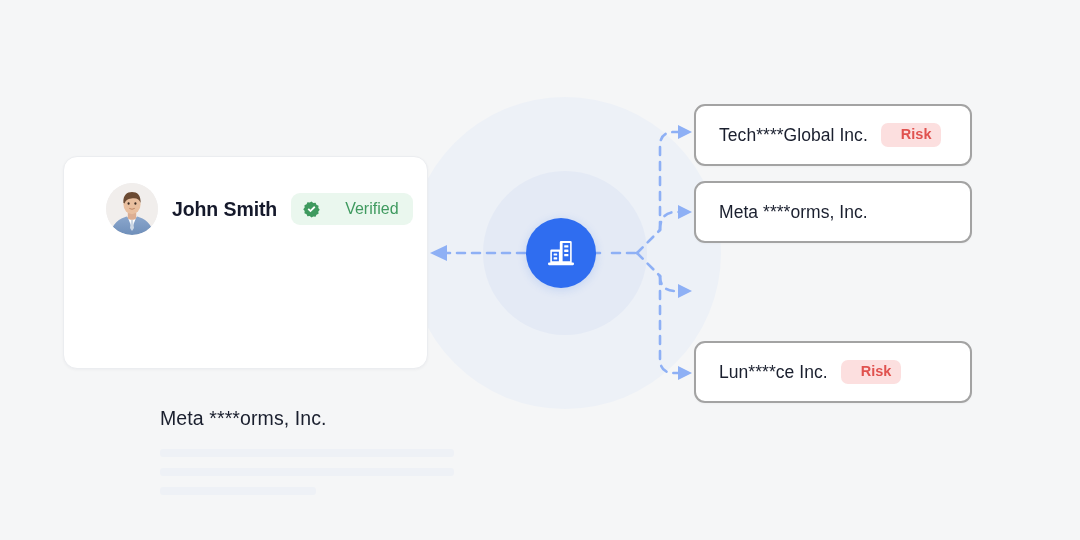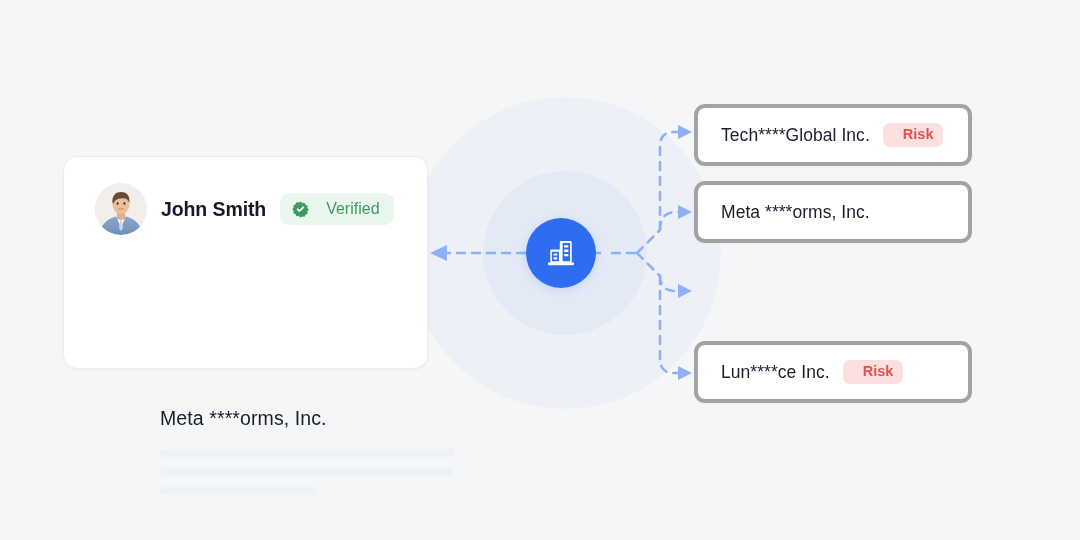--- a/index.html
+++ b/index.html
@@ -75,21 +75,21 @@
     width: 365px;
     height: 213px;
     background: #ffffff;
     border: 1px solid #ebedf0;
     border-radius: 14px;
     box-sizing: border-box;
     box-shadow: 0 1px 3px rgba(16,24,40,0.04);
   }
   .profile-head {
     position: absolute;
-    left: 31px;
+    left: 42px;
     top: 26px;
     display: flex;
     align-items: center;
     gap: 14px;
   }
   .avatar {
     width: 52px;
     height: 52px;
     border-radius: 50%;
     overflow: hidden;
@@ -101,21 +101,21 @@
   .profile-name {
     font-size: 19.5px;
     font-weight: bold;
     color: #15192b;
     letter-spacing: -0.1px;
     white-space: nowrap;
   }
   .verified-badge {
     display: inline-flex;
     align-items: center;
-    gap: 17px;
+    gap: 25px;
     background: #eaf7ee;
     border-radius: 9px;
     padding: 7px 14px 7px 12px;
     white-space: nowrap;
   }
   .verified-label {
     font-size: 16px;
     color: #3f9a5f;
   }
   .verified-badge svg { display: block; flex: 0 0 auto; }
@@ -140,21 +140,21 @@
   .sk2 { left: 96px; top: 311px; width: 294px; }
   .sk3 { left: 96px; top: 330px; width: 156px; }
 
   
   .entity-card {
     position: absolute;
     left: 694px;
     width: 278px;
     height: 62px;
     background: #ffffff;
-    border: 4px solid #a3a3a3;
+    border: 2px solid #a3a3a3;
     border-radius: 11px;
     box-sizing: border-box;
     display: flex;
     align-items: center;
     padding-left: 23px;
     gap: 13px;
     box-shadow: 0 1px 2px rgba(16,24,40,0.03);
   }
   .entity-card.c0 { top: 104px; }
   .entity-card.c1 { top: 181px; }

